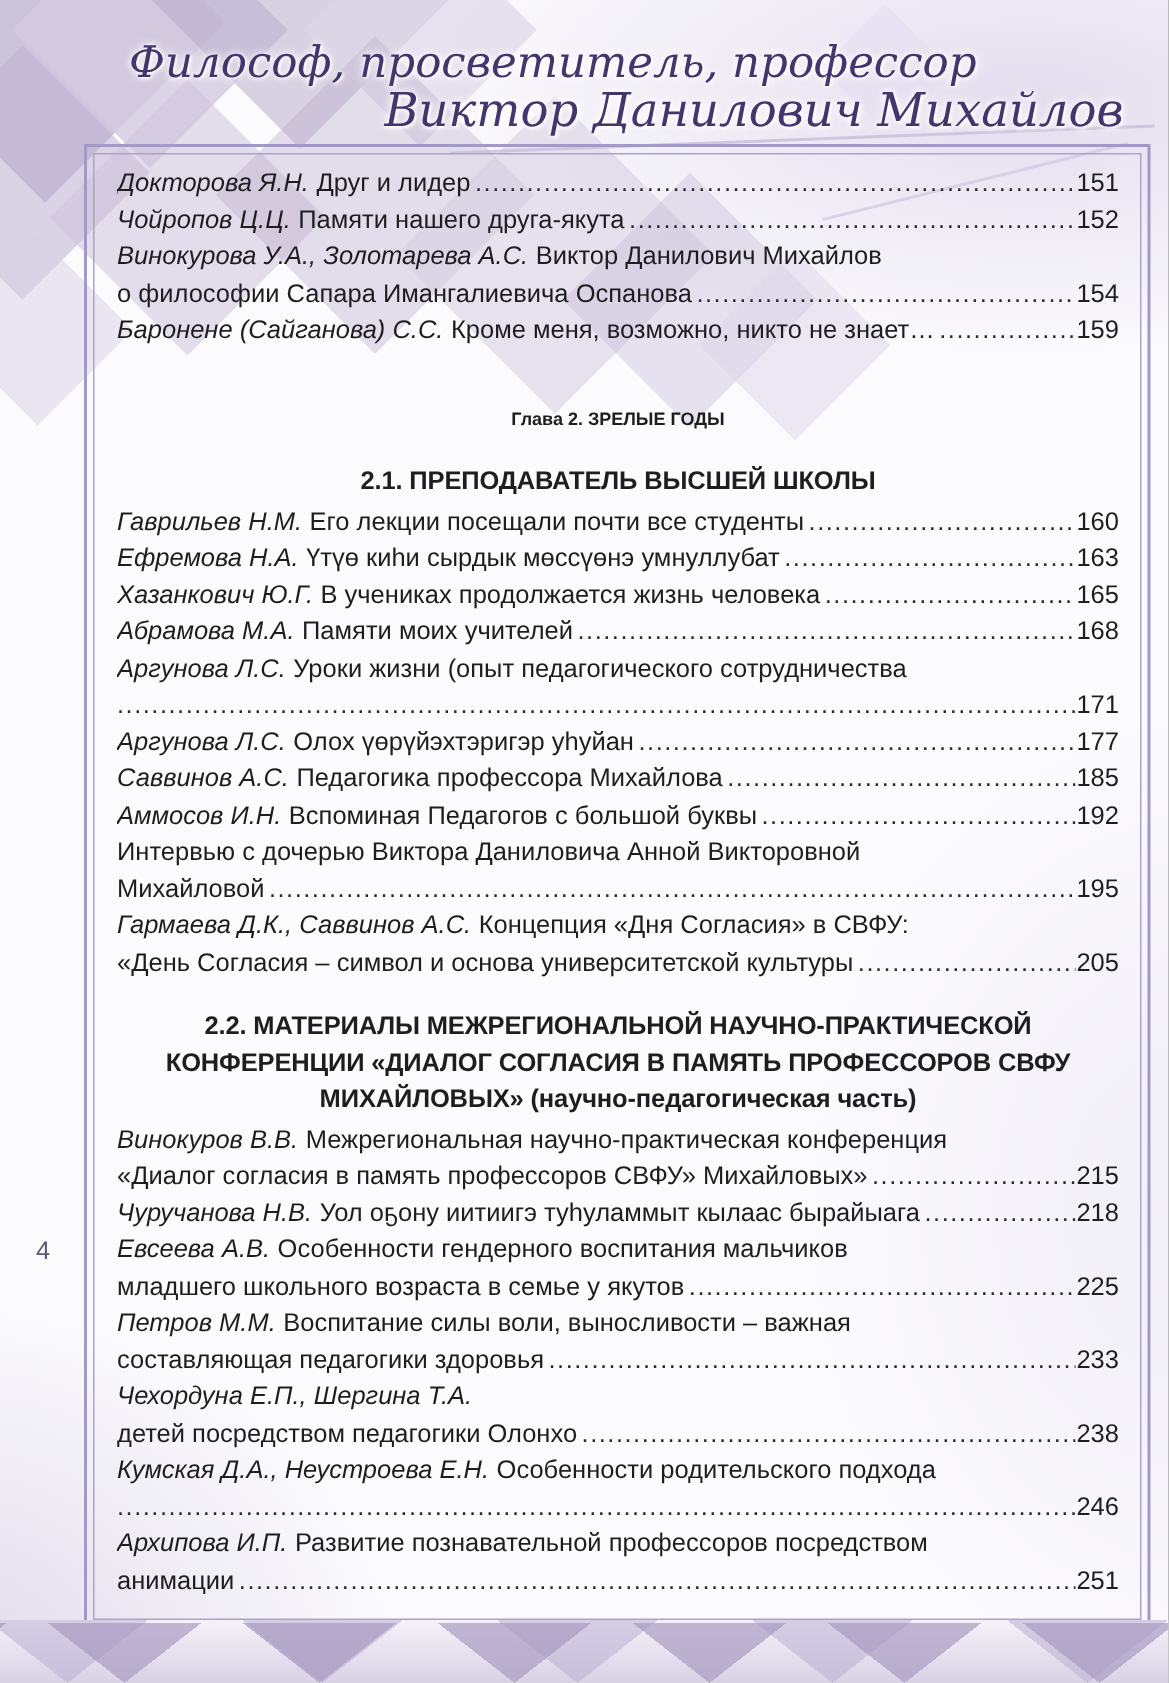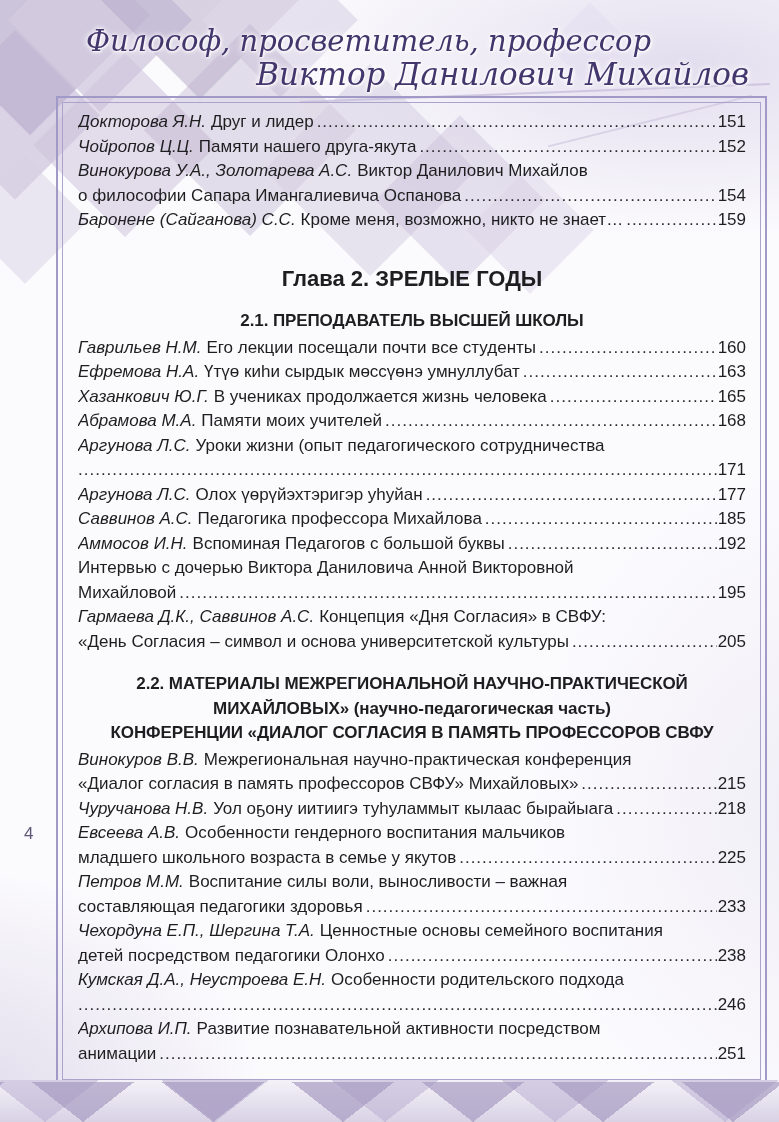--- a/index.html
+++ b/index.html
@@ -50,21 +50,21 @@
   .folio{position:absolute;left:24px;top:824px;font-size:17px;color:#5f5878;}
   
   .toc{position:absolute;left:78px;top:110px;width:668px;font-size:17px;line-height:24.5px;}
   .toc-line{display:flex;align-items:baseline;white-space:nowrap;overflow:hidden;}
   .toc-line .author{font-style:italic;margin-right:5px;flex:none;}
   .toc-line .title{flex:none;margin-right:3px;text-align:center;}
   .toc-line .leader{flex:1 1 auto;overflow:hidden;letter-spacing:1px;color:#2b2b2e;min-width:10px;}
   .toc-line .pagenum{flex:none;margin-left:1px;}
   .toc-heading{font-weight:bold;text-align:center;}
   .toc-heading div{white-space:nowrap;}
-  .toc-heading.chapter{margin:34px 0 16px;font-size:22px;}
+  .toc-heading.chapter{margin:34px 0 16px;font-size:12px;}
   .toc-heading.section{margin:18px 0 2px;font-size:17px;letter-spacing:-0.1px;}
   
   .bottom-band{position:absolute;left:0;right:0;bottom:0;height:42px;pointer-events:none;
     background-color:#efecf5;
     background-image:
       conic-gradient(from -52deg at 50% 100%, rgba(164,151,191,.65) 0 104deg, transparent 0),
       conic-gradient(from -52deg at 50% 100%, rgba(186,176,210,.55) 0 104deg, transparent 0),
       linear-gradient(#f4f2f8, #d8d2e5);
     background-size:130px 40px, 170px 50px, 100% 100%;
     background-position:18px bottom, -40px bottom, 0 0;
@@ -201,22 +201,22 @@
         <span class="author">Гармаева Д.К., Саввинов А.С.</span>
         <span class="title">Концепция «Дня Согласия» в СВФУ:</span>
       </div>
       <div class="toc-line">
         <span class="title">«День Согласия – символ и основа университетской культуры</span>
         <span class="leader">........................................................................................................................................................................................................</span>
         <span class="pagenum">205</span>
       </div>
       <div class="toc-heading section">
         <div>2.2. МАТЕРИАЛЫ МЕЖРЕГИОНАЛЬНОЙ НАУЧНО-ПРАКТИЧЕСКОЙ</div>
+        <div>КОНФЕРЕНЦИИ «ДИАЛОГ СОГЛАСИЯ В ПАМЯТЬ ПРОФЕССОРОВ СВФУ</div>
         <div>МИХАЙЛОВЫХ» (научно-педагогическая часть)</div>
-        <div>КОНФЕРЕНЦИИ «ДИАЛОГ СОГЛАСИЯ В ПАМЯТЬ ПРОФЕССОРОВ СВФУ</div>
       </div>
       <div class="toc-line">
         <span class="author">Винокуров В.В.</span>
         <span class="title">Межрегиональная научно-практическая конференция</span>
       </div>
       <div class="toc-line">
         <span class="title">«Диалог согласия в память профессоров СВФУ» Михайловых»</span>
         <span class="leader">........................................................................................................................................................................................................</span>
         <span class="pagenum">215</span>
       </div>
@@ -239,38 +239,37 @@
         <span class="author">Петров М.М.</span>
         <span class="title">Воспитание силы воли, выносливости – важная</span>
       </div>
       <div class="toc-line">
         <span class="title">составляющая педагогики здоровья</span>
         <span class="leader">........................................................................................................................................................................................................</span>
         <span class="pagenum">233</span>
       </div>
       <div class="toc-line">
         <span class="author">Чехордуна Е.П., Шергина Т.А.</span>
-        <span class="title">Ценностные основы семейного воспитания</span>
       </div>
       <div class="toc-line">
         <span class="title">детей посредством педагогики Олонхо</span>
         <span class="leader">........................................................................................................................................................................................................</span>
         <span class="pagenum">238</span>
       </div>
       <div class="toc-line">
         <span class="author">Кумская Д.А., Неустроева Е.Н.</span>
         <span class="title">Особенности родительского подхода</span>
       </div>
       <div class="toc-line">
         <span class="leader">........................................................................................................................................................................................................</span>
         <span class="pagenum">246</span>
       </div>
       <div class="toc-line">
         <span class="author">Архипова И.П.</span>
-        <span class="title">Развитие познавательной активности посредством</span>
+        <span class="title">Развитие познавательной профессоров посредством</span>
       </div>
       <div class="toc-line">
         <span class="title">анимации</span>
         <span class="leader">........................................................................................................................................................................................................</span>
         <span class="pagenum">251</span>
       </div>
     </div>
 
   <div class="bottom-band"></div>
 

